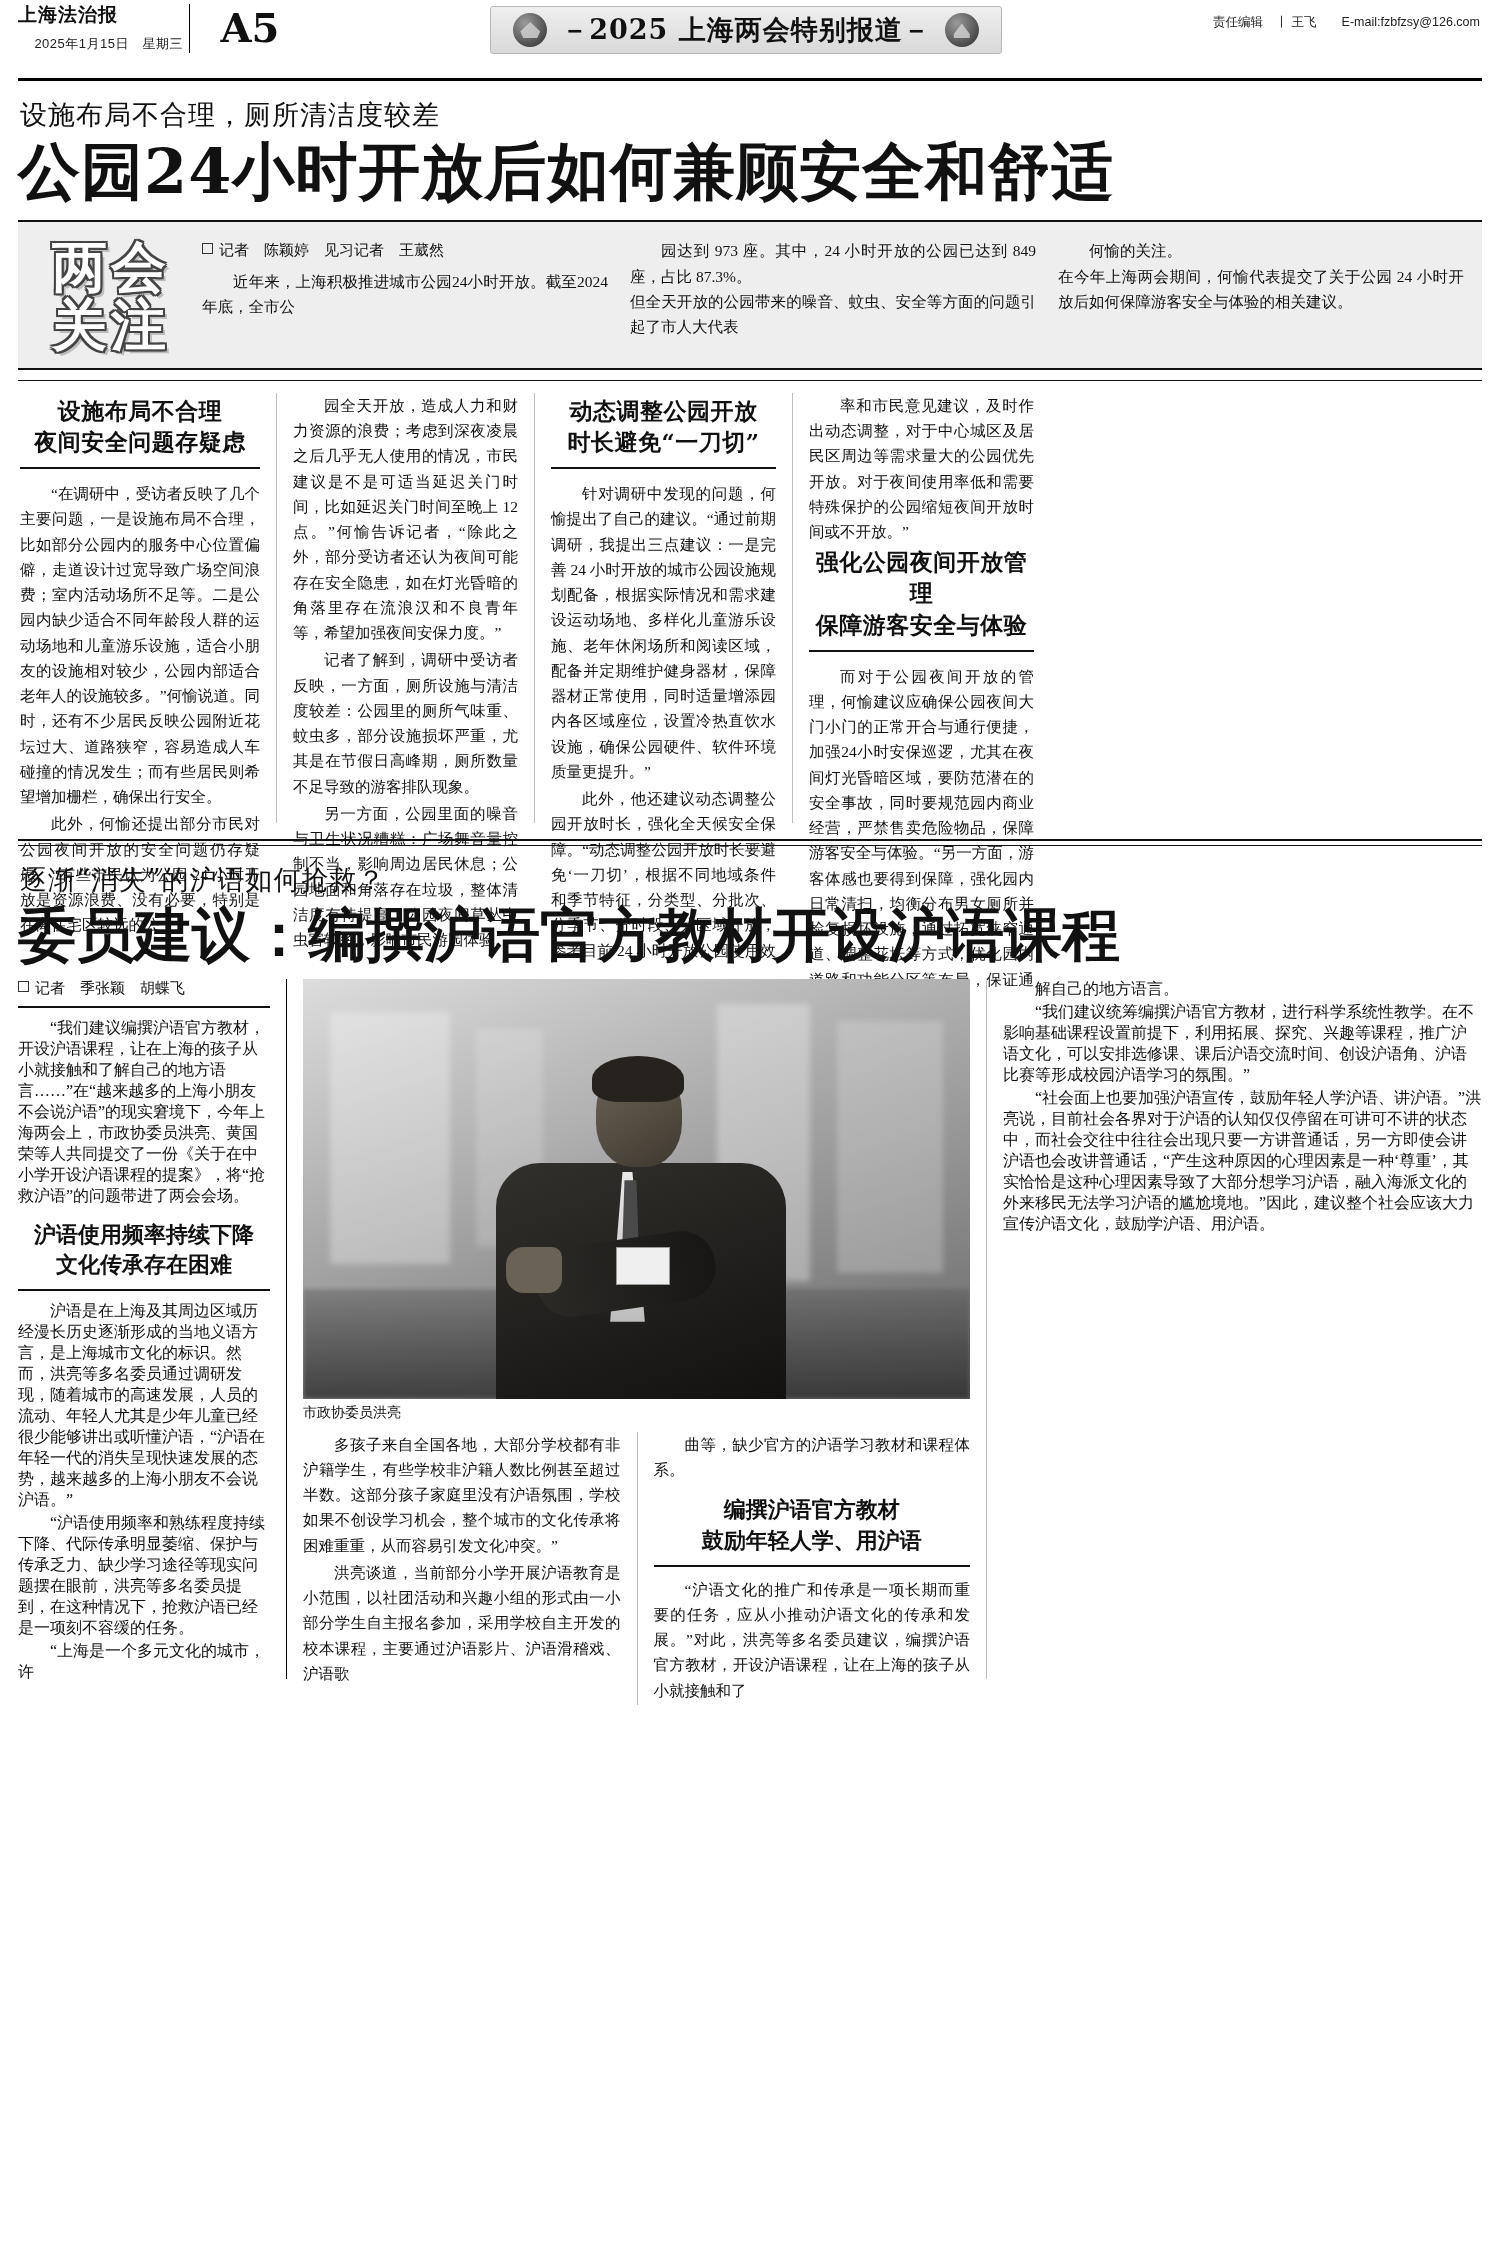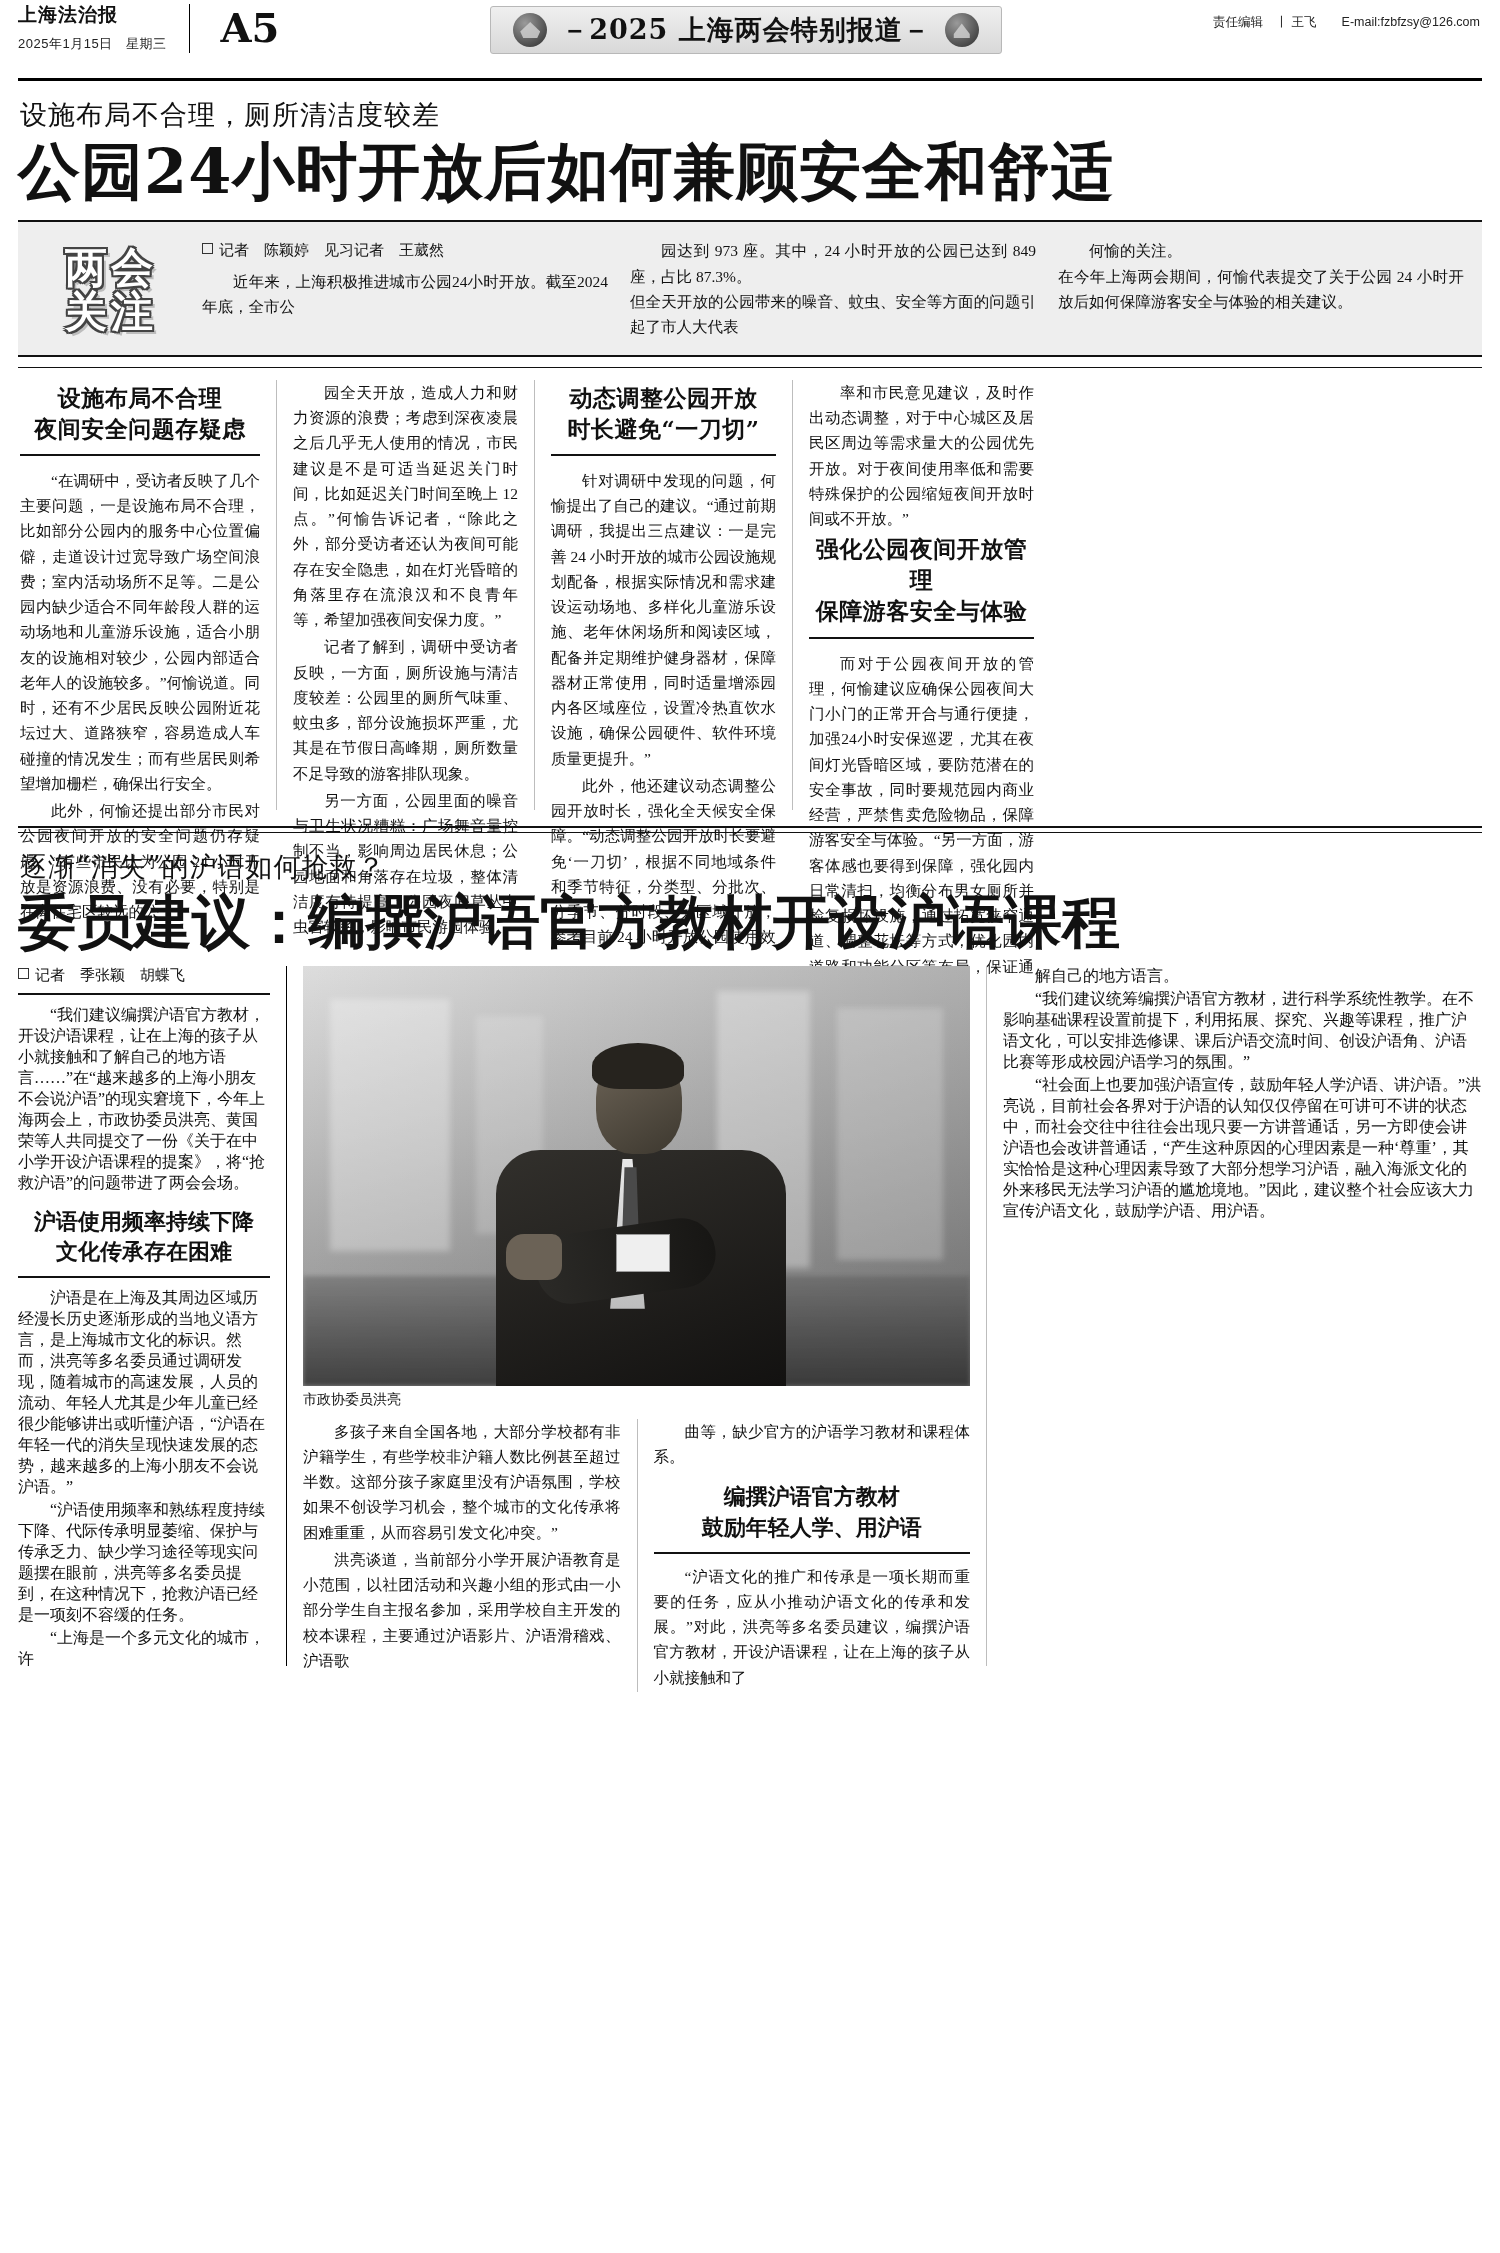--- a/index.html
+++ b/index.html
@@ -45,20 +45,21 @@
     letter-spacing: 1px;
     color: #111;
     line-height: 1.1;
   }
   .mh-date {
     font-family: "Liberation Sans", sans-serif;
     font-size: 13px;
     color: #222;
     margin-top: 10px;
     letter-spacing: 0.5px;
+    text-align: right;
   }
   .mh-page {
     width: 120px;
     text-align: center;
     font-family: "DejaVu Serif", serif;
     font-size: 40px;
     font-weight: bold;
     line-height: 1;
     padding-top: 4px;
   }
@@ -147,21 +148,21 @@
   .lead-badge {
     width: 150px;
     flex: none;
     display: flex;
     align-items: center;
     justify-content: center;
   }
   .lead-badge .bstack {
     font-family: "DejaVu Serif", serif;
     font-weight: bold;
-    font-size: 42px;
+    font-size: 55px;
     line-height: 1.05;
     color: #ffffff;
     text-align: center;
     letter-spacing: 4px;
     text-shadow:
       -2px -2px 0 #444, 2px -2px 0 #444, -2px 2px 0 #444, 2px 2px 0 #444,
       0 -2px 0 #444, 0 2px 0 #444, -2px 0 0 #444, 2px 0 0 #444,
       4px 4px 0 #bdbdbd;
   }
   .lead-cols {

